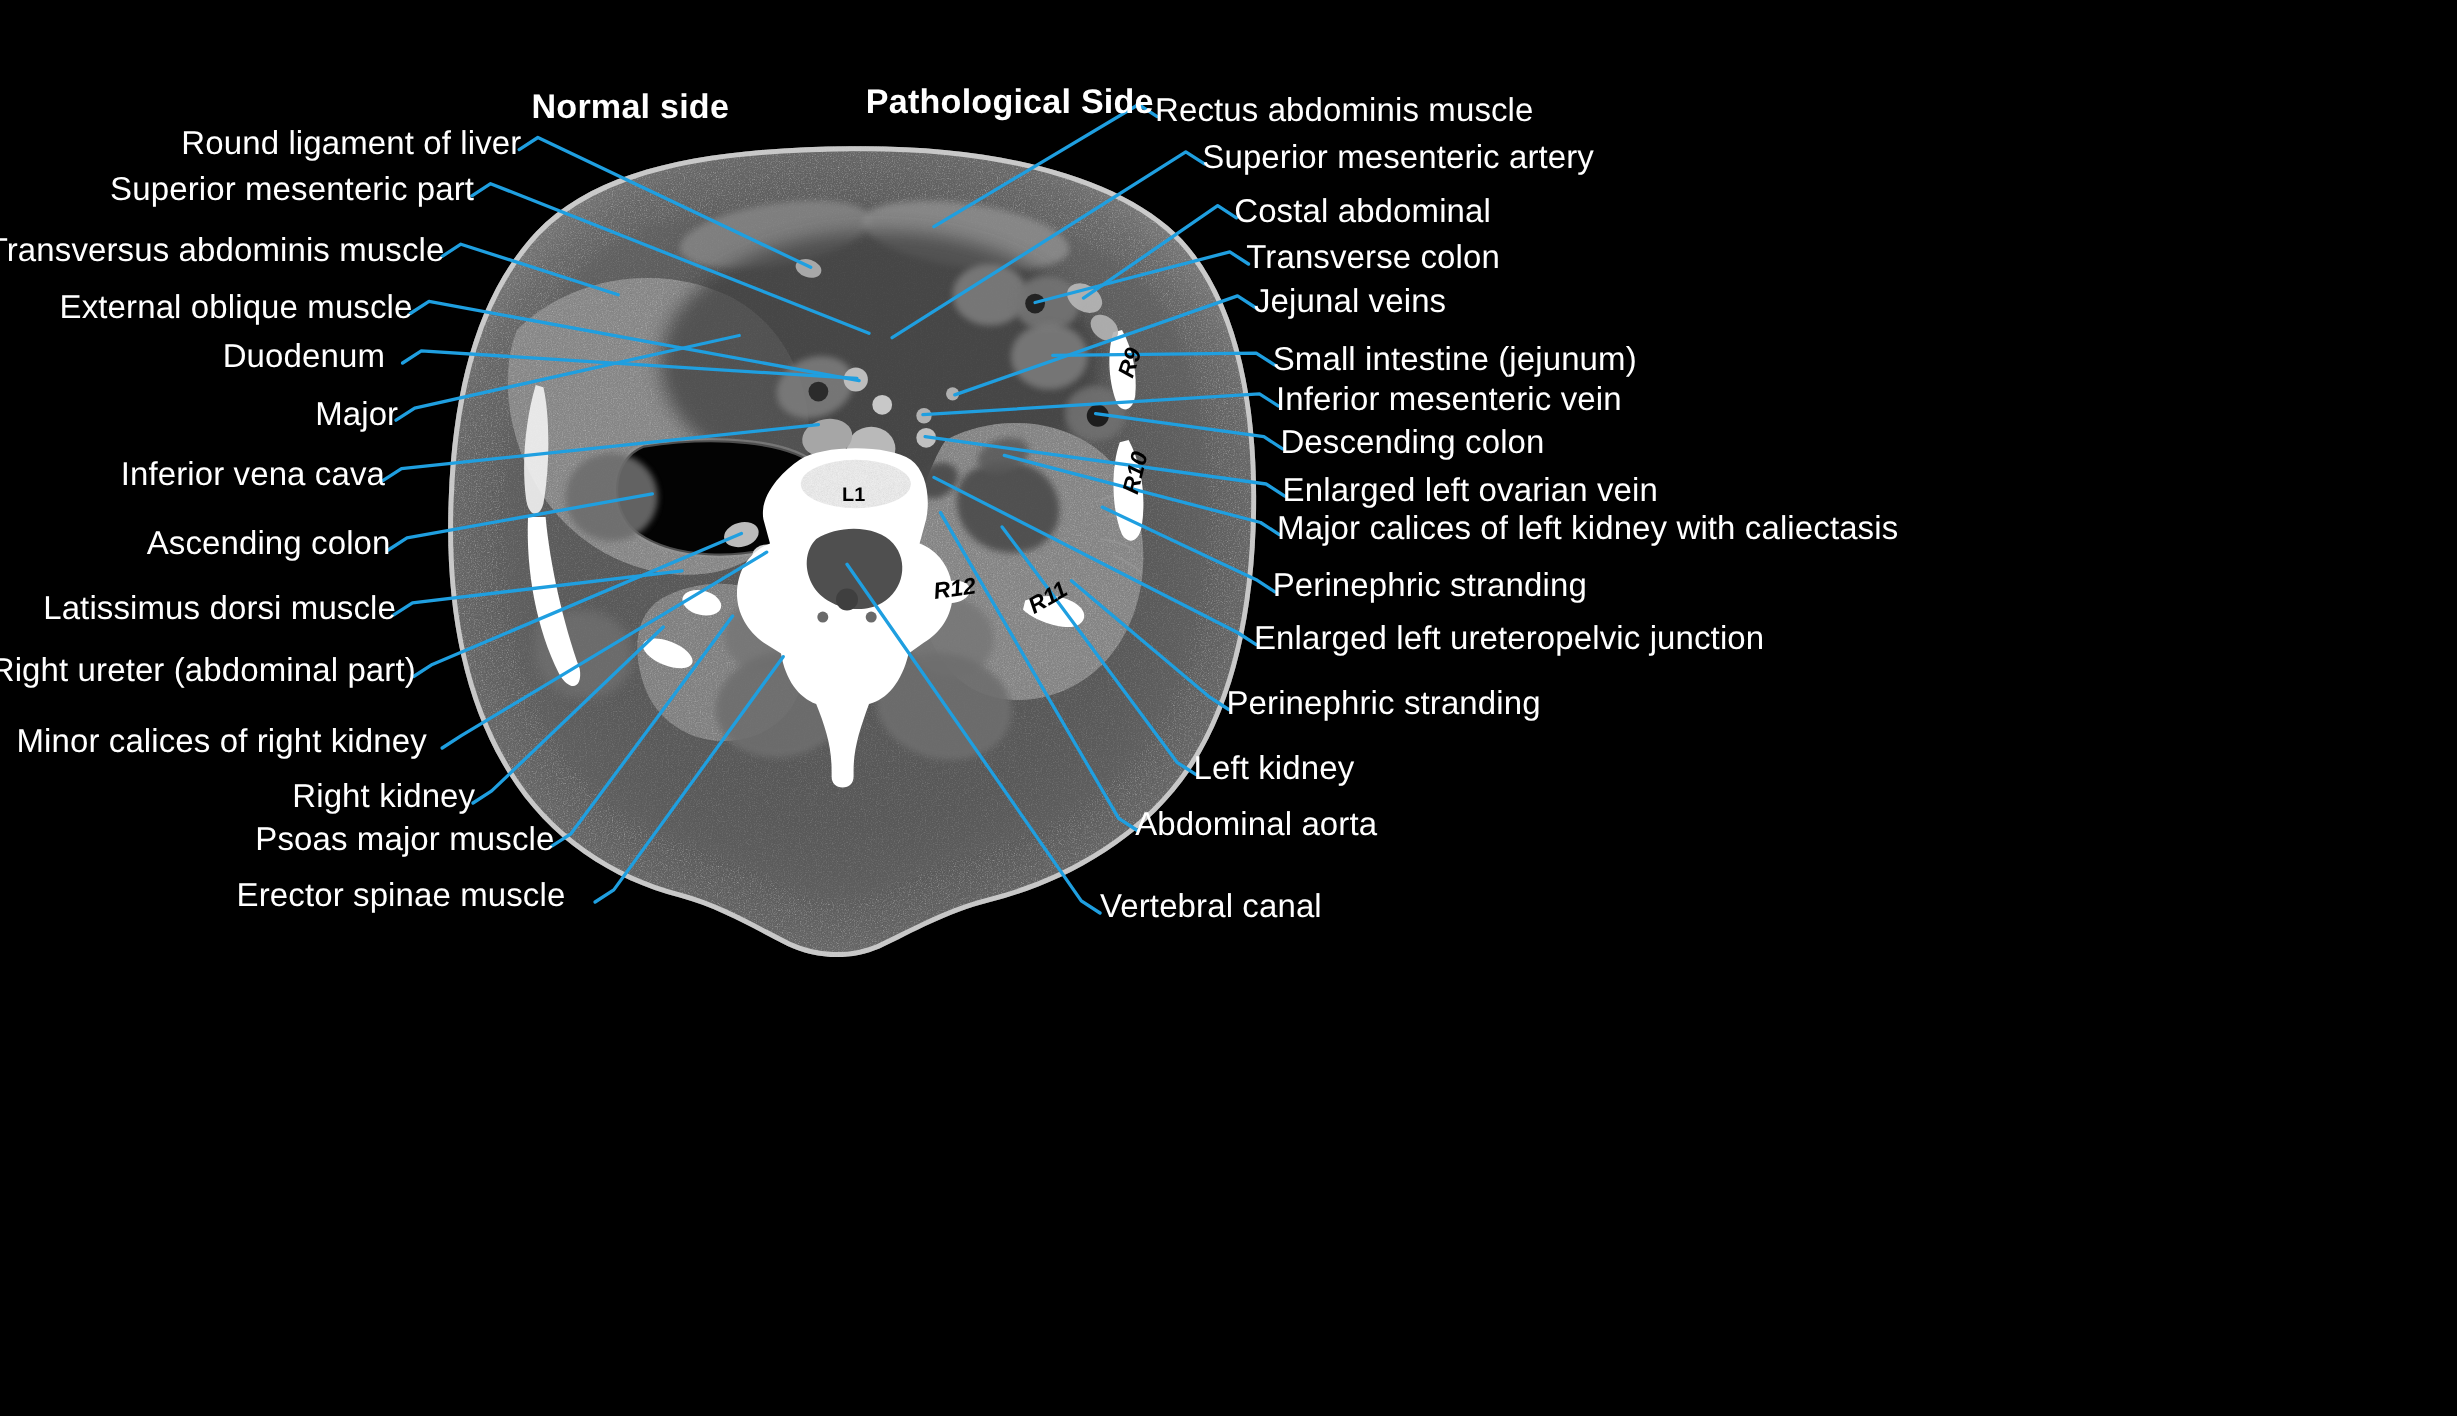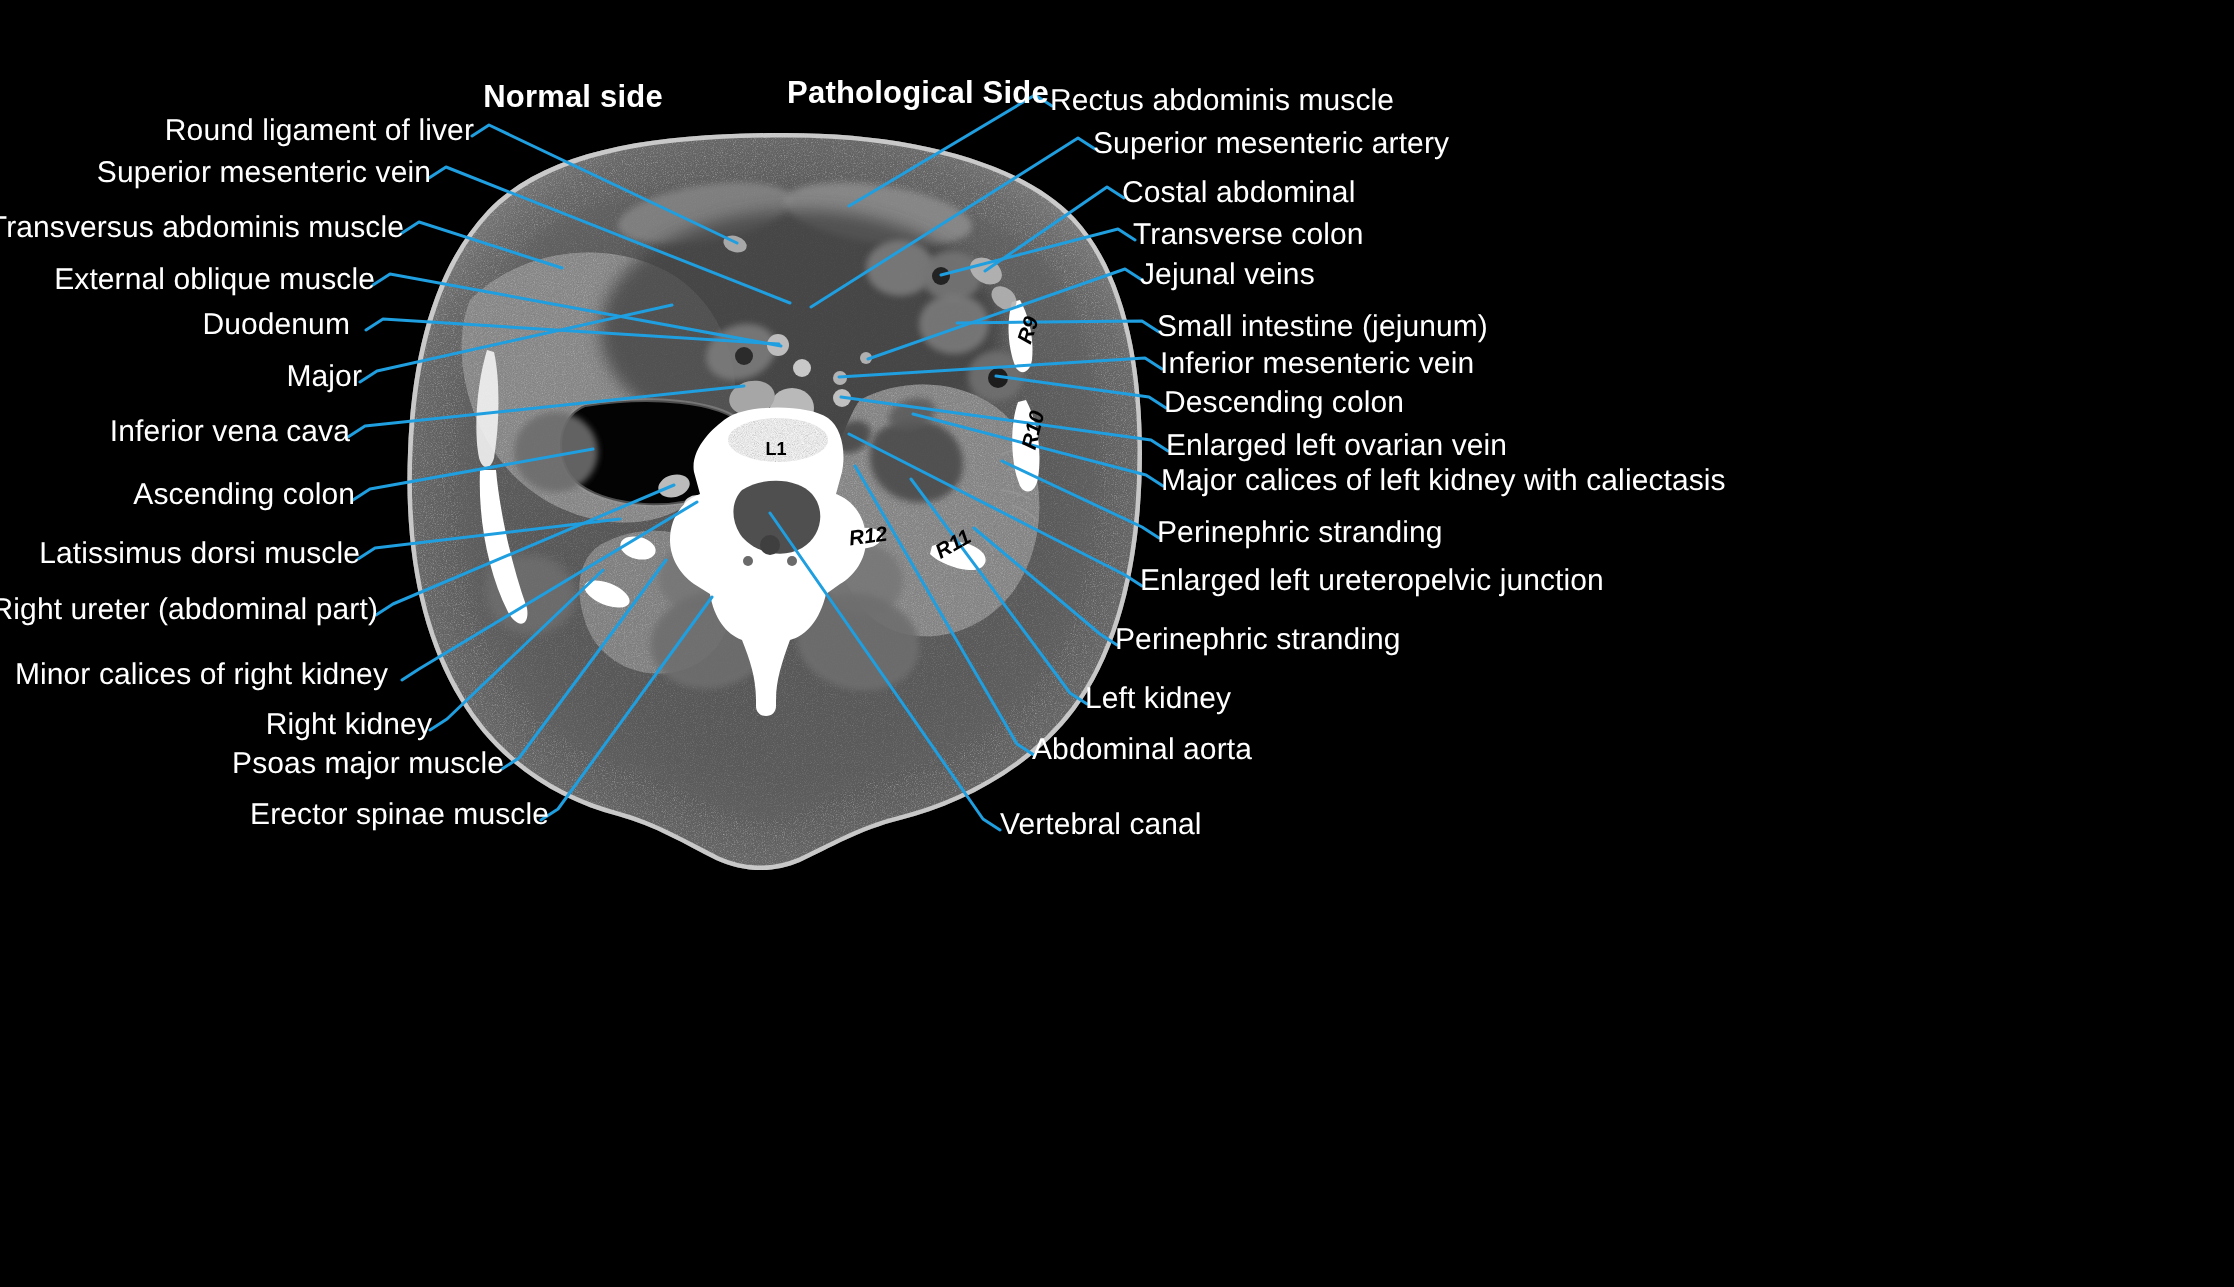--- a/index.html
+++ b/index.html
@@ -314,33 +314,33 @@
         <path d="M1000,830 L983,819 L770,513"></path>
       </g>
   </svg>
 
   <div id="headers-layer">
       <div class="hdr ctr" style="left: 573px; top: 79px;">Normal side</div>
       <div class="hdr ctr" style="left: 918px; top: 75px;">Pathological Side</div>
     </div>
   <div id="left-layer">
       <div class="lbl lt" style="left: 474px; top: 116px;">Round ligament of liver</div>
-      <div class="lbl lt" style="left: 431px; top: 158px;">Superior mesenteric vein</div>
+      <div class="lbl lt" style="left: 431px; top: 158px;">Superior mesenteric part</div>
       <div class="lbl lt" style="left: 404px; top: 213px;">Transversus abdominis muscle</div>
       <div class="lbl lt" style="left: 375px; top: 265px;">External oblique muscle</div>
       <div class="lbl lt" style="left: 350px; top: 310px;">Duodenum</div>
       <div class="lbl lt" style="left: 362px; top: 362px;">Major</div>
       <div class="lbl lt" style="left: 350px; top: 417px;">Inferior vena cava</div>
       <div class="lbl lt" style="left: 355px; top: 480px;">Ascending colon</div>
       <div class="lbl lt" style="left: 360px; top: 539px;">Latissimus dorsi muscle</div>
       <div class="lbl lt" style="left: 378px; top: 595px;">Right ureter (abdominal part)</div>
       <div class="lbl lt" style="left: 388px; top: 660px;">Minor calices of right kidney</div>
       <div class="lbl lt" style="left: 432px; top: 710px;">Right kidney</div>
       <div class="lbl lt" style="left: 504px; top: 749px;">Psoas major muscle</div>
-      <div class="lbl lt" style="left: 549px; top: 800px;">Erector spinae muscle</div>
+      <div class="lbl lt" style="left: 514px; top: 800px;">Erector spinae muscle</div>
     </div>
   <div id="right-layer">
       <div class="lbl rt" style="left: 1050px; top: 86px;">Rectus abdominis muscle</div>
       <div class="lbl rt" style="left: 1093px; top: 129px;">Superior mesenteric artery</div>
       <div class="lbl rt" style="left: 1122px; top: 178px;">Costal abdominal</div>
       <div class="lbl rt" style="left: 1133px; top: 220px;">Transverse colon</div>
       <div class="lbl rt" style="left: 1140px; top: 260px;">Jejunal veins</div>
       <div class="lbl rt" style="left: 1157px; top: 312px;">Small intestine (jejunum)</div>
       <div class="lbl rt" style="left: 1160px; top: 349px;">Inferior mesenteric vein</div>
       <div class="lbl rt" style="left: 1164px; top: 388px;">Descending colon</div>

